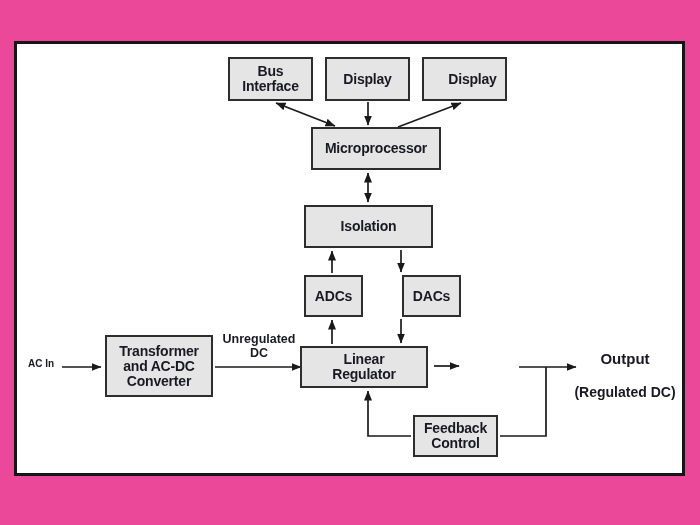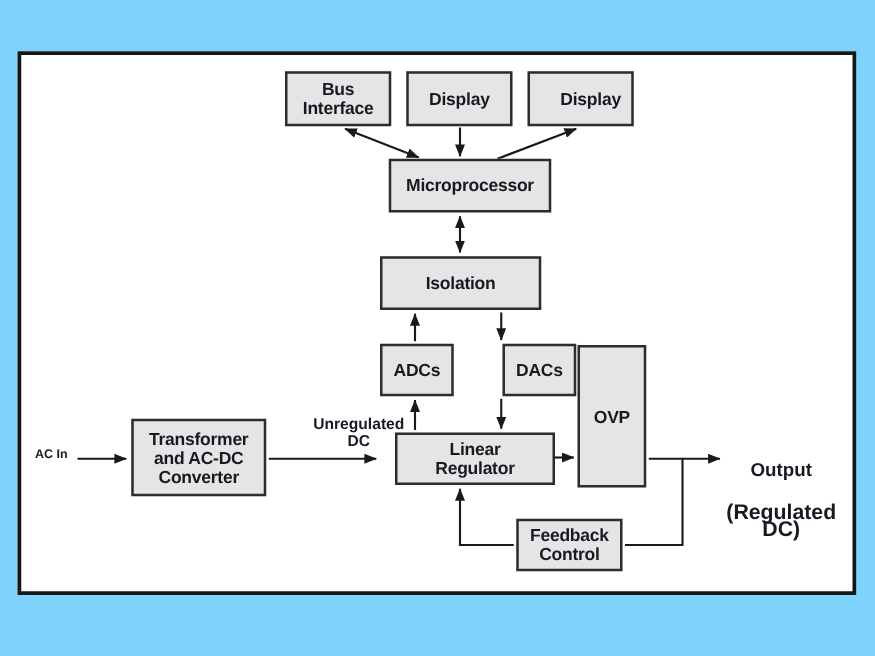--- a/index.html
+++ b/index.html
@@ -1,20 +1,20 @@
 <!DOCTYPE html>
 <html><head>
 <meta charset="utf-8">
 <style>
   html, body { margin: 0; padding: 0; background: #ffffff; }
   .canvas {
     position: relative;
     width: 700px;
     height: 525px;
-    background: #7dd3fc;
+    background: #ec4899;
     font-family: "Liberation Sans", "DejaVu Sans", sans-serif;
     overflow: hidden;
   }
   .frame {
     position: absolute;
     left: 14px; top: 41px;
     width: 671px; height: 435px;
     border: 3px solid #161616;
     box-sizing: border-box;
     background: #ffffff;
@@ -41,35 +41,35 @@
     white-space: pre-line;
   }
   .flow-label {
     position: absolute;
     color: #191923;
     font-weight: bold;
     white-space: pre-line;
     text-align: center;
   }
   .lbl-ac-in   { left: 28px;  top: 358px; width: 46px;  font-size: 10px; text-align: left; }
-  .lbl-unreg   { left: 215px; top: 333px; width: 88px;  font-size: 12.5px; line-height: 13.5px; margin-left: 28px; }
-  .lbl-output  { left: 573px; top: 350px; width: 104px; }
+  .lbl-unreg   { left: 215px; top: 333px; width: 88px;  font-size: 12.5px; line-height: 13.5px; }
+  .lbl-output  { left: 573px; top: 332px; width: 104px; }
   .lbl-output .out-main { display: block; font-size: 15px; line-height: 17px; }
-  .lbl-output .out-sub  { display: block; font-size: 17px; line-height: 14px; }
+  .lbl-output .out-sub  { display: block; font-size: 14px; line-height: 14px; }
 
   
   .b-bus      { left: 228px; top: 57px;  width: 85px;  height: 44px; }
   .b-keypad   { left: 325px; top: 57px;  width: 85px;  height: 44px; }
   .b-display  { left: 422px; top: 57px;  width: 85px;  height: 44px; padding-left: 16px; }
   .b-micro    { left: 311px; top: 127px; width: 130px; height: 43px; }
   .b-isol     { left: 304px; top: 205px; width: 129px; height: 43px; }
   .b-adcs     { left: 304px; top: 275px; width: 59px;  height: 42px; }
   .b-dacs     { left: 374px; top: 275px; width: 59px;  height: 42px; margin-left: 28px; }
   .b-ovp      { left: 462px; top: 276px; width: 55px;  height: 114px; }
-  .b-linreg   { left: 316px; top: 346px; width: 128px; height: 42px; }
+  .b-linreg   { left: 300px; top: 346px; width: 128px; height: 42px; }
   .b-xfmr     { left: 105px; top: 335px; width: 108px; height: 62px; }
   .b-feedback { left: 413px; top: 415px; width: 85px;  height: 42px; }
 
   .connector-layer line, .connector-layer polyline {
     stroke: #1a1a1a;
     stroke-width: 1.7;
     fill: none;
   }
 </style>
 </head>
@@ -104,21 +104,20 @@
   </svg>
 
   <div class="block b-bus">Bus
 Interface</div>
   <div class="block b-keypad">Display</div>
   <div class="block b-display">Display</div>
   <div class="block b-micro">Microprocessor</div>
   <div class="block b-isol">Isolation</div>
   <div class="block b-adcs">ADCs</div>
   <div class="block b-dacs">DACs</div>
-  <div class="block b-ovp">OVP</div>
   <div class="block b-linreg">Linear
 Regulator</div>
   <div class="block b-xfmr">Transformer
 and AC-DC
 Converter</div>
   <div class="block b-feedback">Feedback
 Control</div>
 
   <div class="flow-label lbl-ac-in">AC In</div>
   <div class="flow-label lbl-unreg">Unregulated

